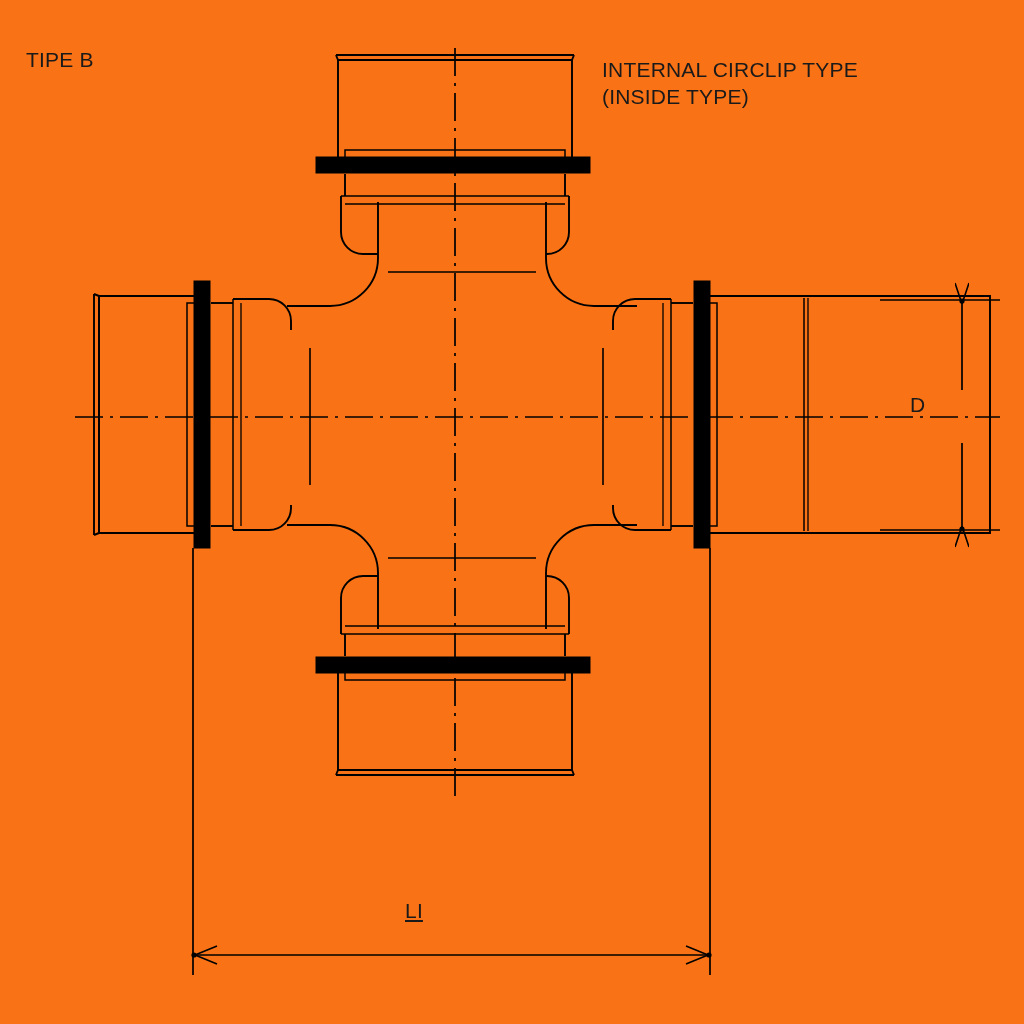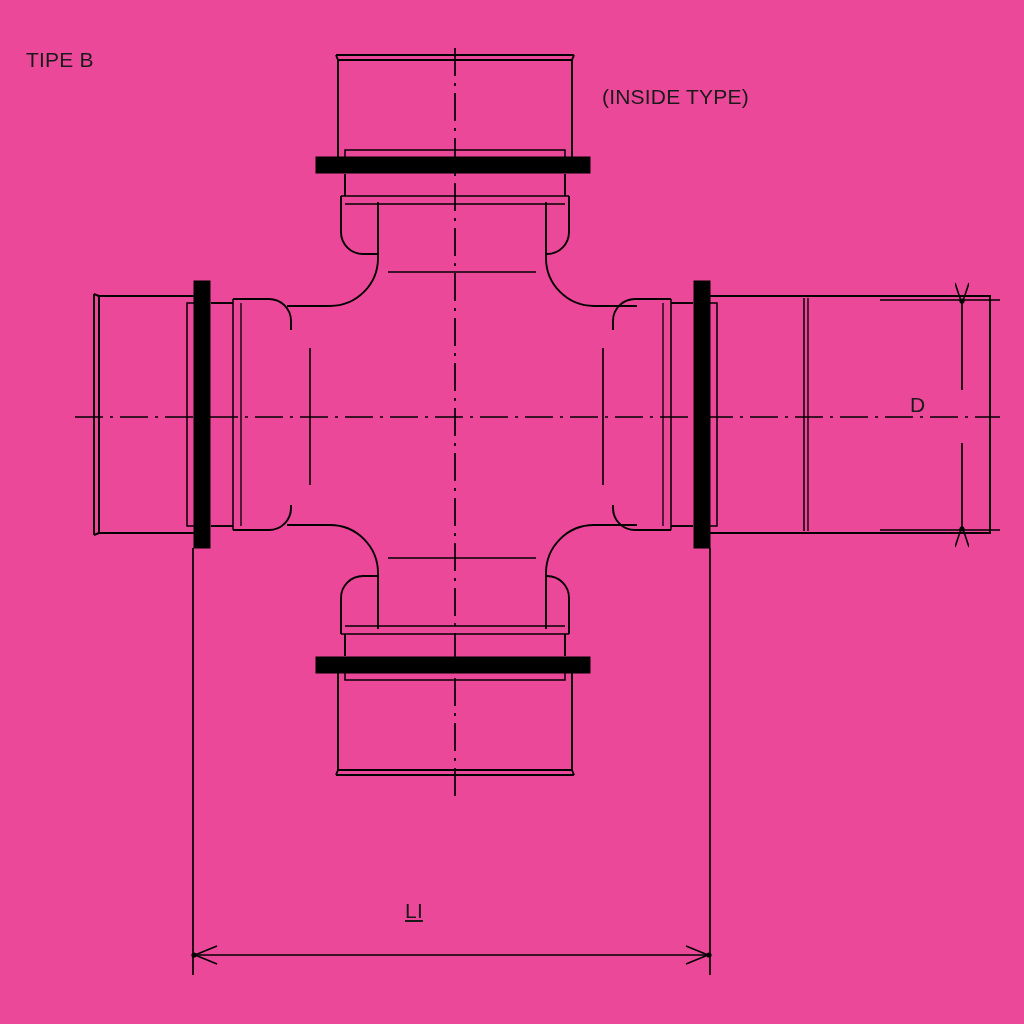--- a/index.html
+++ b/index.html
@@ -1,19 +1,19 @@
 <!DOCTYPE html>
 <html><head>
 <meta charset="utf-8">
 <style>
   html,body{margin:0;padding:0;background:#ffffff;}
   #root{
     position:relative;
     width:1024px;height:1024px;
-    background:#ec4899;
+    background:#f97316;
     font-family:"Liberation Sans", sans-serif;
     overflow:hidden;
   }
   .lbl{
     position:absolute;
     color:#1a1a1a;
     font-family:"Liberation Sans", sans-serif;
     white-space:pre;
     line-height:1.28;
     letter-spacing:0.2px;
@@ -188,19 +188,19 @@
       <path d="M 217,946 L 195,955 L 217,964" stroke-width="1.6"></path>
       <path d="M 686,946 L 708,955 L 686,964" stroke-width="1.6"></path>
       <circle cx="194" cy="955" r="2.6" fill="#000" stroke="none"></circle>
       <circle cx="709" cy="955" r="2.6" fill="#000" stroke="none"></circle>
     </g>
 
   </svg>
 
   <div class="lbl" id="tipe-b">TIPE B</div>
 
-  <div class="lbl" id="circlip-note"><br><span>(INSIDE TYPE)</span></div>
+  <div class="lbl" id="circlip-note"><span>INTERNAL CIRCLIP TYPE</span><br><span>(INSIDE TYPE)</span></div>
 
   <div class="lbl" id="dim-d">D</div>
 
   <div class="lbl" id="dim-li">LI</div>
 
 </div>
 
 </body></html>

